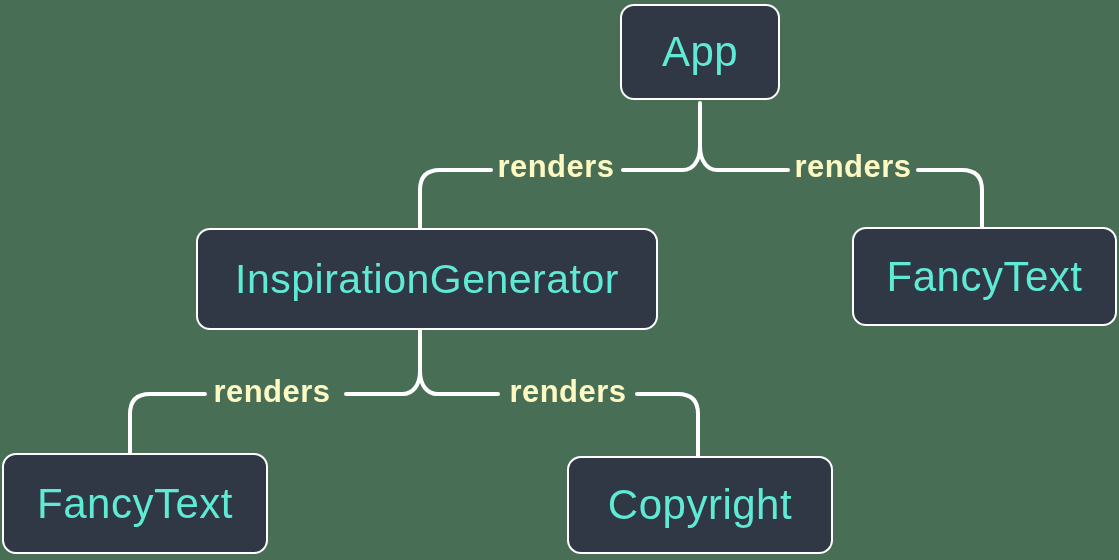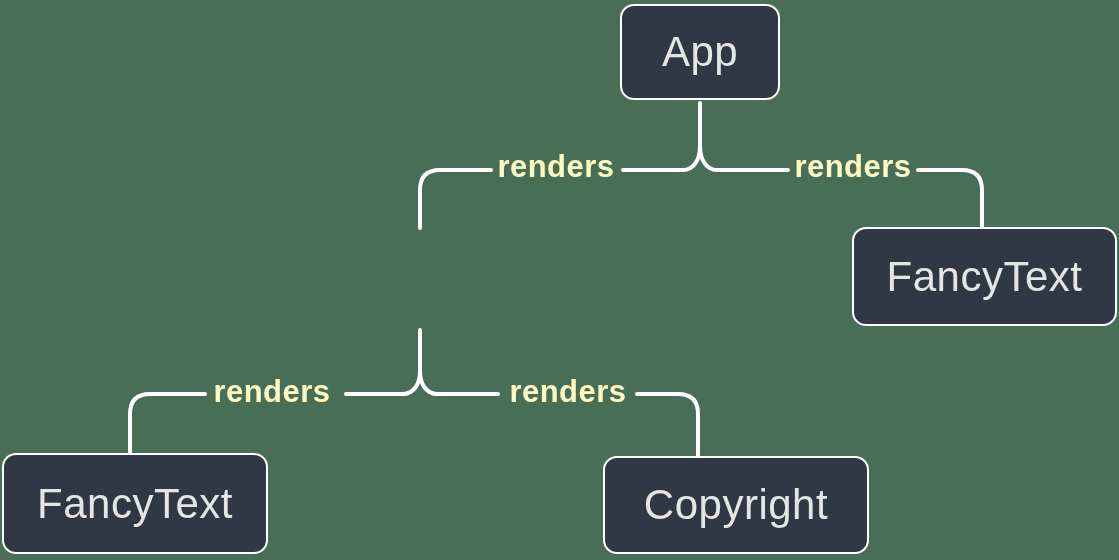--- a/index.html
+++ b/index.html
@@ -28,34 +28,34 @@
     stroke: #FFFFFF;
     stroke-width: 4;
     stroke-linecap: round;
   }
   .node {
     position: absolute;
     box-sizing: border-box;
     background: #313845;
     border: 2.5px solid #FFFFFF;
     border-radius: 14px;
-    color: #e5e5e5;
+    color: #5eead4;
     display: flex;
     align-items: center;
     justify-content: center;
     font-size: 42px;
     font-weight: 400;
     letter-spacing: 0.5px;
     white-space: nowrap;
   }
   .node-app        { left: 620px; top: 4px;   width: 160px; height: 96px;  }
   .node-ig         { left: 196px; top: 228px; width: 462px; height: 102px; font-size: 41px; }
   .node-fancy-r    { left: 852px; top: 227px; width: 265px; height: 99px;  }
   .node-fancy-l    { left: 2px;   top: 453px; width: 266px; height: 101px; }
-  .node-copyright  { left: 567px; top: 456px; width: 266px; height: 98px; margin-left: 36px;  }
+  .node-copyright  { left: 567px; top: 456px; width: 266px; height: 98px;  }
   .edge-label {
     position: absolute;
     transform: translate(-50%, -50%);
     color: #fef9c3;
     font-size: 31px;
     font-weight: 700;
     letter-spacing: 0.5px;
     white-space: nowrap;
   }
   .edge-label-1 { left: 556px; top: 167px; }
@@ -74,20 +74,21 @@
     <path d="M700,146 C700,162 708,170 717,170 L788,170"></path>
     <path d="M918,170 L962,170 Q982,170 982,190 L982,227"></path>
     <path d="M420,330 L420,371 C420,386 412,394 403,394 L346,394"></path>
     <path d="M205,394 L150,394 Q130,394 130,414 L130,453"></path>
     <path d="M420,371 C420,386 428,394 437,394 L498,394"></path>
     <path d="M637,394 L678,394 Q698,394 698,414 L698,456"></path>
   </svg>
 
   <div class="node node-app">App</div>
 
+  <div class="node node-ig">InspirationGenerator</div>
 
   <div class="node node-fancy-r">FancyText</div>
 
   <div class="node node-fancy-l">FancyText</div>
 
   <div class="node node-copyright">Copyright</div>
 
   <span class="edge-label edge-label-1">renders</span>
 
   <span class="edge-label edge-label-2">renders</span>

